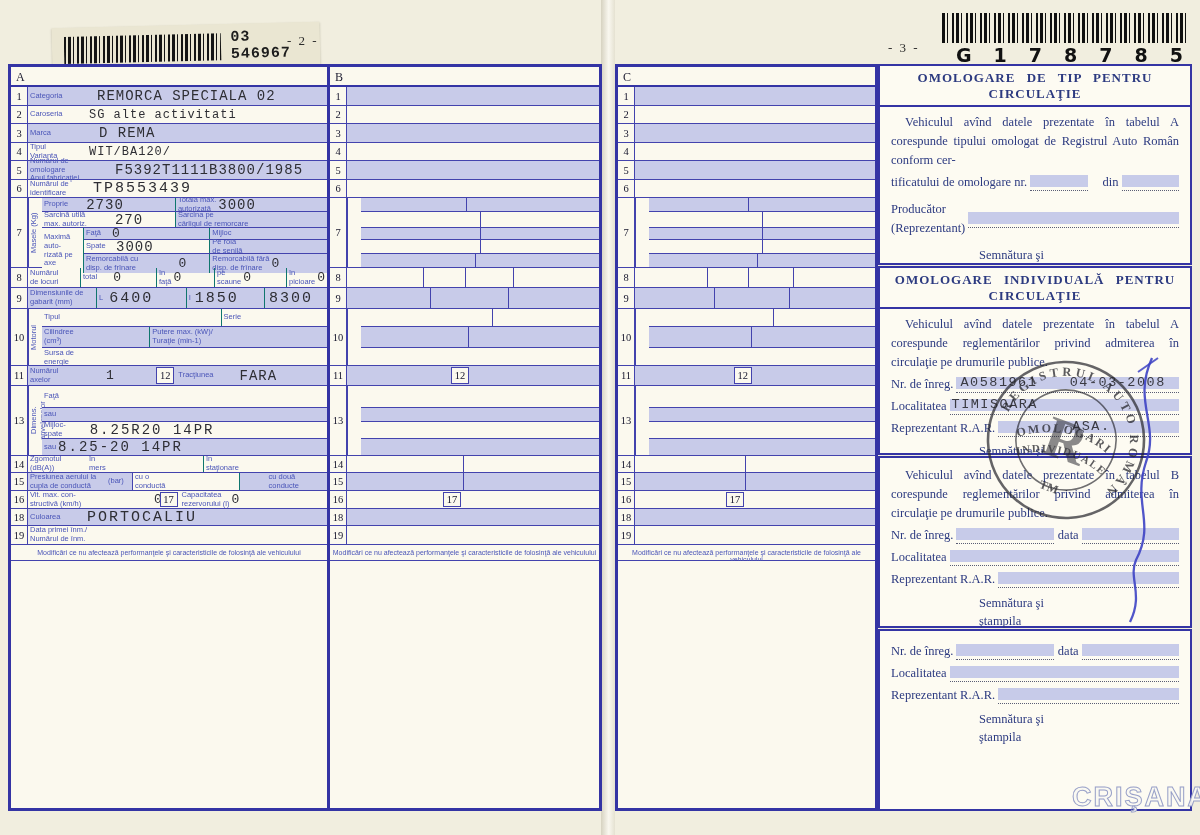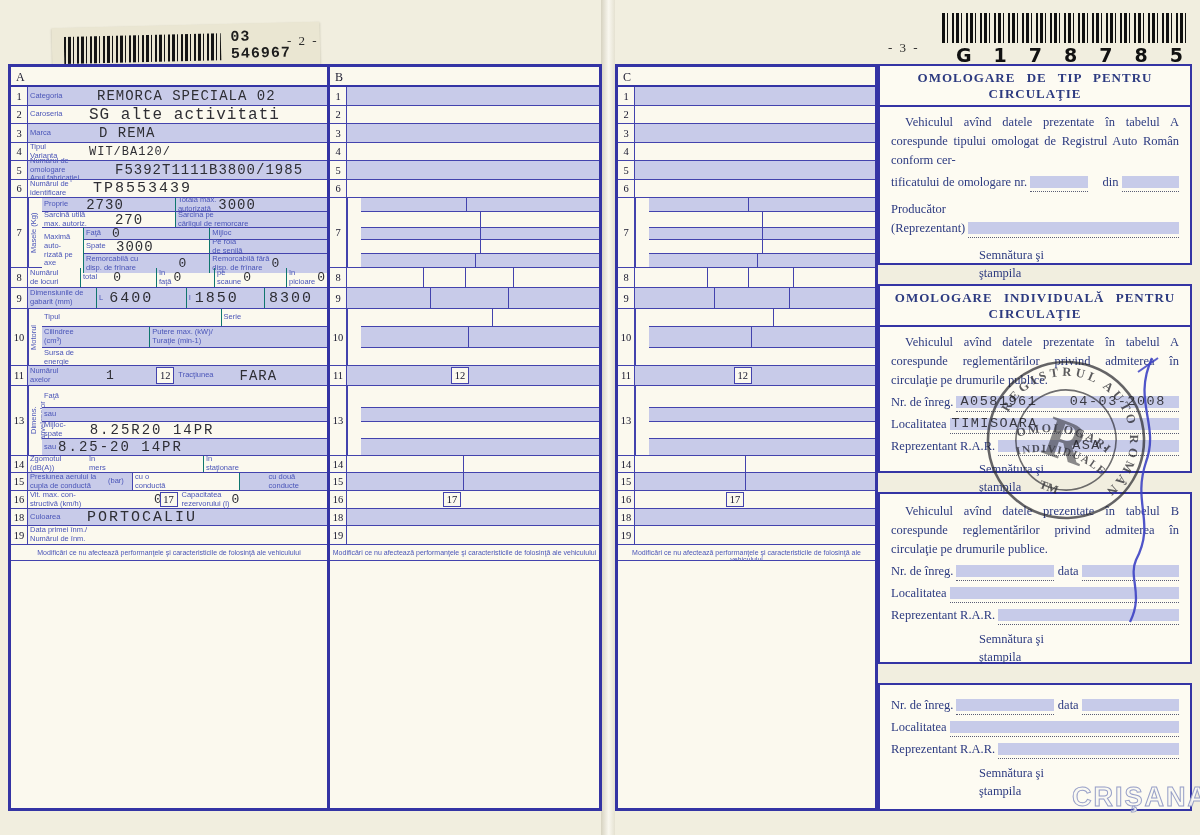--- a/index.html
+++ b/index.html
@@ -43,27 +43,27 @@
        transform:rotate(-1.4deg);box-shadow:0 1px 2px rgba(90,85,60,.35);display:flex;align-items:center}
   .bars{height:27px;margin-left:12px;width:158px;
        background:repeating-linear-gradient(90deg,#141414 0 2px,transparent 2px 4px,#141414 4px 7px,transparent 7px 9px,#141414 9px 10px,transparent 10px 13px)}
   .bc-num{font:700 15px "Liberation Mono",monospace;color:#1d1d1d;margin-left:10px;letter-spacing:1px}
   .pageno{position:absolute;font:13px "Liberation Serif",serif;color:#2b2b2b;letter-spacing:2px}
   .bc-right{position:absolute;left:942px;top:13px;width:246px}
   .bars2{height:30px;background:repeating-linear-gradient(90deg,#101010 0 3px,transparent 3px 5px,#101010 5px 6px,transparent 6px 10px,#101010 10px 12px,transparent 12px 14px)}
   .bc-digits{font:700 19px "DejaVu Sans",sans-serif;color:#111;letter-spacing:22px;margin:1px 0 0 14px;white-space:nowrap}
   .tape{position:absolute;left:233px;top:66px;width:88px;height:132px;background:rgba(240,238,226,.45);pointer-events:none}
   
-  .panel{position:absolute;left:878px;top:64px;width:314px;height:747px;display:flex;flex-direction:column;gap:19px}
+  .panel{position:absolute;left:878px;top:64px;width:314px;height:747px;display:flex;flex-direction:column;gap:1px}
   .sec{border:2.5px solid #3434a4;background:#fdfbf2;box-sizing:border-box;position:relative}
   .sec-title{border-bottom:2px solid #3434a4;text-align:center;font:600 13px "Liberation Serif",serif;
        color:#2c3a80;padding:4px 0 3px;letter-spacing:1px;word-spacing:7px}
   .sec-body{padding:6px 11px 0 11px;font:12.5px/1.52 "Liberation Serif",serif;color:#2c3a80}
   .para{text-indent:14px;text-align:justify}
-  .fieldline{display:flex;align-items:flex-end;margin-top:3px}
+  .fieldline{display:flex;align-items:center;margin-top:3px}
   .flabel{white-space:nowrap;padding-right:3px}
   .ffill{flex:1;position:relative;height:16px;border-bottom:1px dotted #5a5d75;min-width:20px}
   .ffill::before{content:"";position:absolute;left:0;right:0;top:1px;height:12px;background:#c7cbe9}
   .typed{position:absolute;top:-1px;font:13.5px "Liberation Mono","DejaVu Sans Mono",monospace;
        letter-spacing:1.5px;color:#3a3a42;z-index:2;white-space:nowrap}
   .signb{margin:8px 0 0 88px;line-height:1.45}
   .stamp{position:absolute;left:104px;top:292px;z-index:5;opacity:.88}
   .sig{position:absolute;left:222px;top:286px;z-index:6}
   .wm{position:absolute;left:1072px;top:782px;font:700 27px "Liberation Sans",sans-serif;letter-spacing:2px;
       color:rgba(250,249,242,.92);-webkit-text-stroke:1px #98a0c8;z-index:9}
@@ -90,21 +90,21 @@
     <div class="letter">A</div>
 
     <div class="r h19 band">
       <div class="num">1</div>
       <div class="lbl w55">Categoria</div>
       <div class="val s14" style="margin-left:10px">REMORCA SPECIALA 02</div>
     </div>
     <div class="r h18">
       <div class="num">2</div>
       <div class="lbl w55">Caroseria</div>
-      <div class="val" style="margin-left:2px;font-size:16px">SG alte activitati</div>
+      <div class="val" style="margin-left:2px;font-size:12px">SG alte activitati</div>
     </div>
     <div class="r h19 band">
       <div class="num">3</div>
       <div class="lbl w55">Marca</div>
       <div class="val s14" style="margin-left:12px">D REMA</div>
     </div>
     <div class="r h18">
       <div class="num">4</div>
       <div class="lbl w55">
         <div>Tipul</div>

